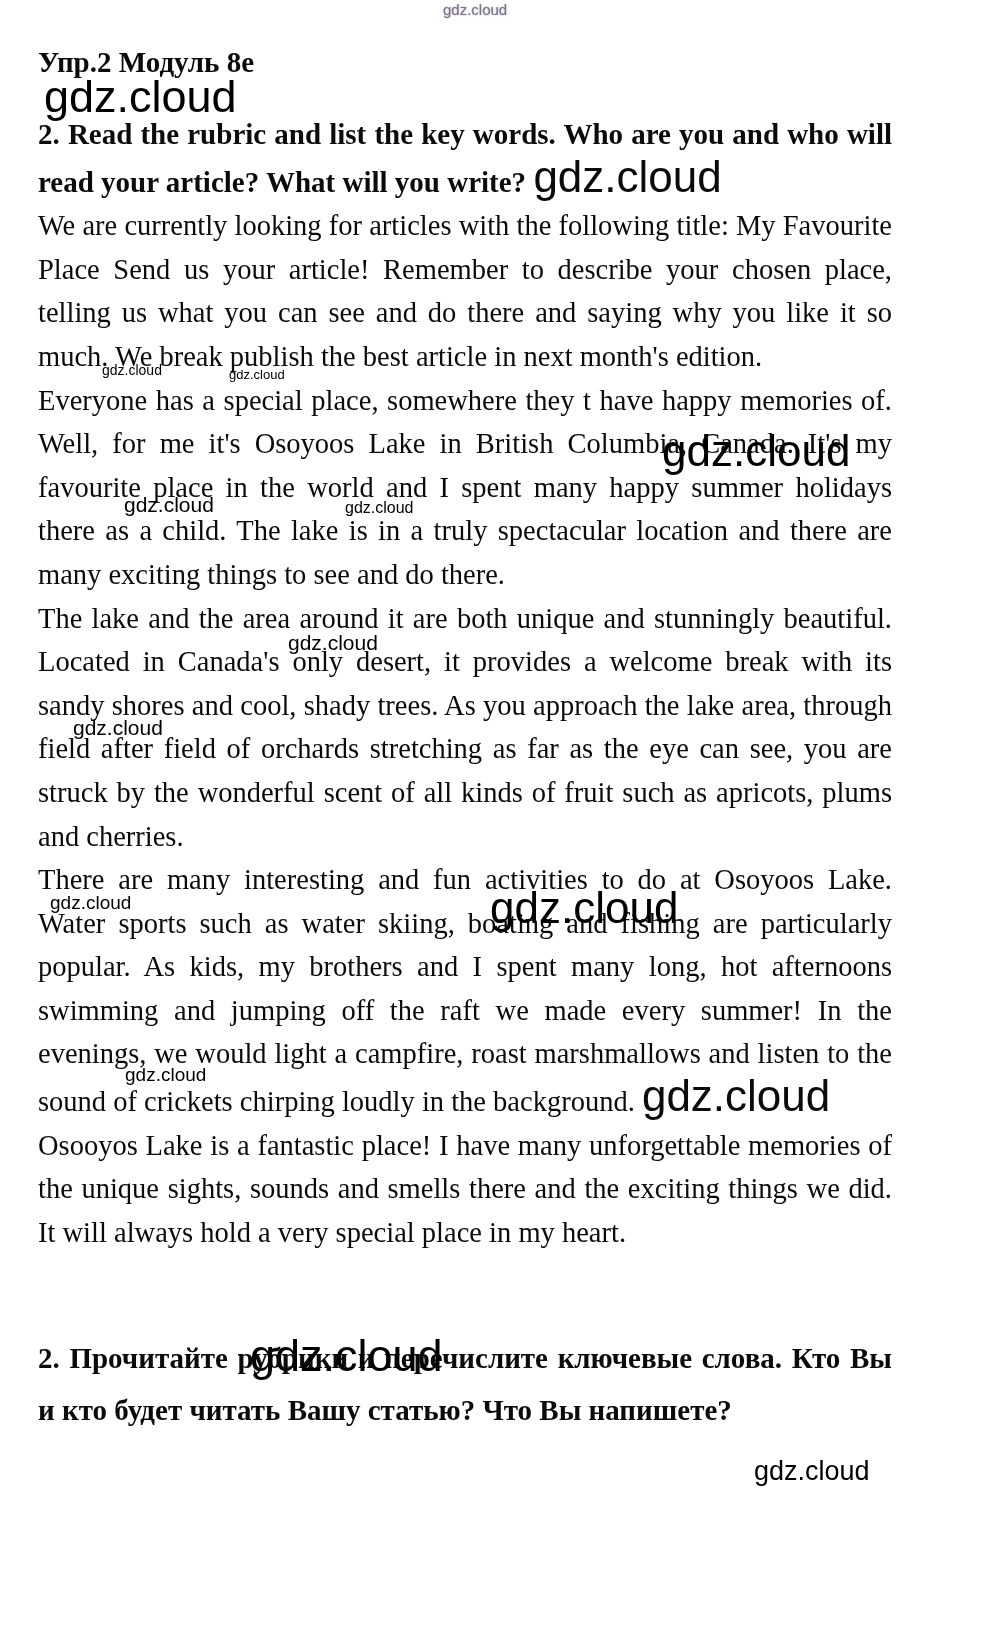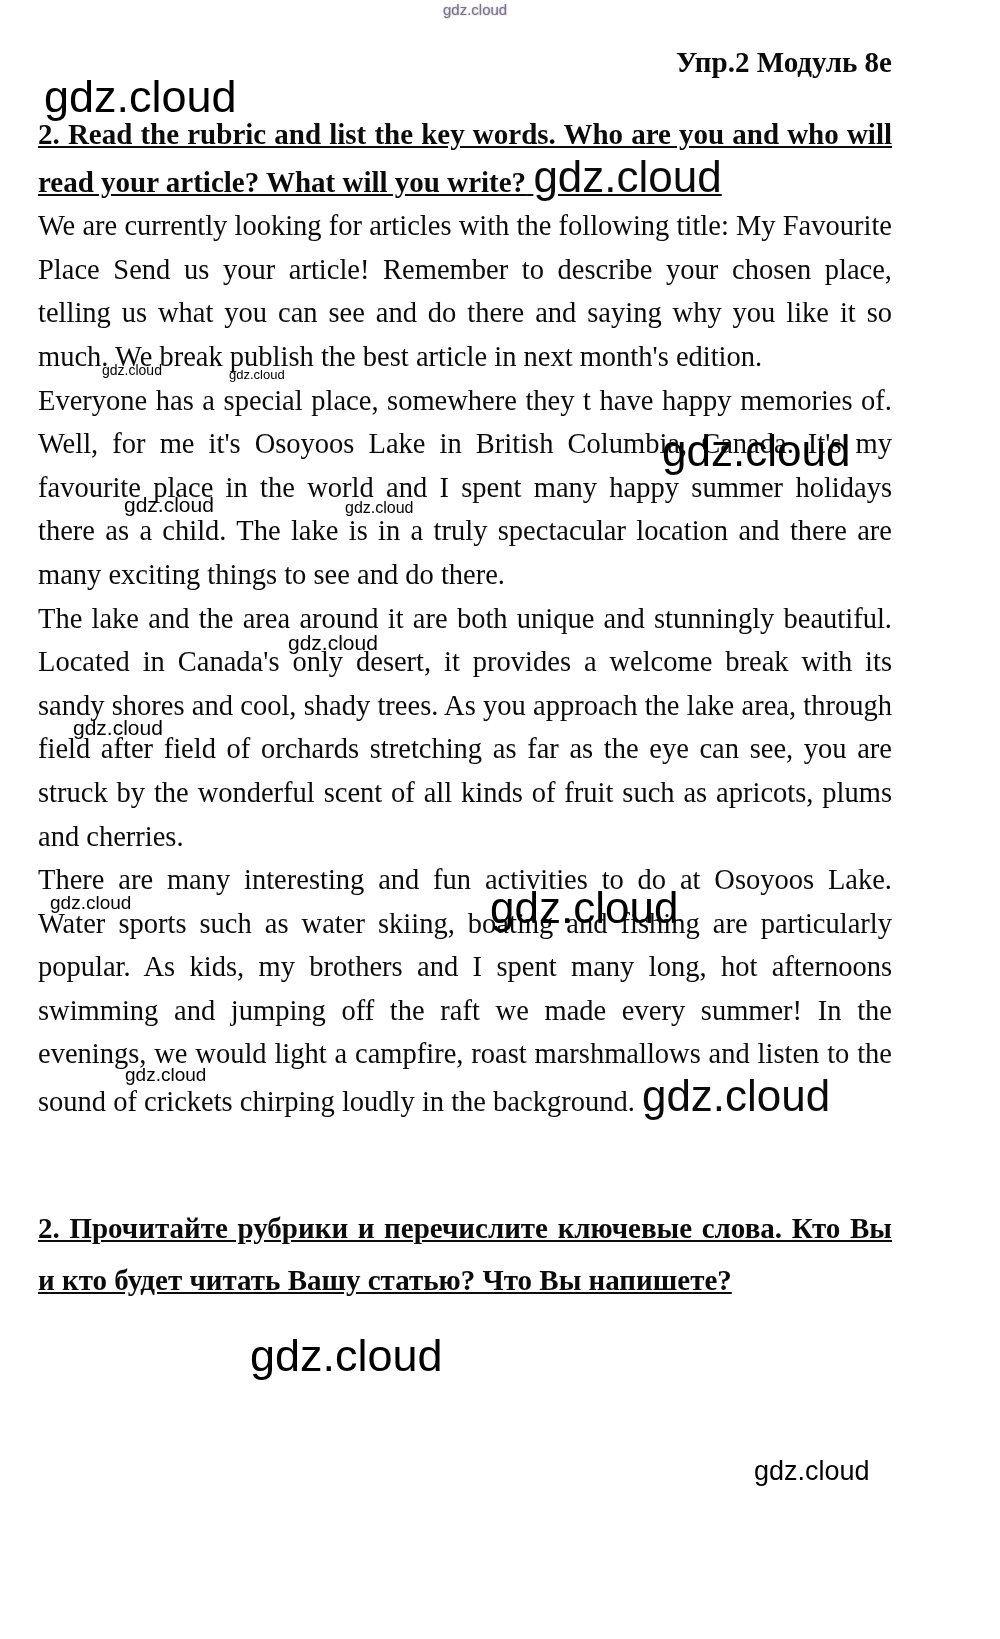--- a/index.html
+++ b/index.html
@@ -13,35 +13,34 @@
     height: 1639px;
     margin: 0 auto;
     background: #ffffff;
     box-sizing: border-box;
     padding: 46px 108px 0 38px;
     font-family: "Liberation Serif", serif;
     color: #0b0b0b;
     overflow: hidden;
   }
   .doc-title {
-    text-align: right;
+    text-align: left;
     font-weight: bold;
     font-size: 29px;
     margin: 0 0 34px 0;
   }
   .para {
     margin: 0;
     font-size: 28.5px;
     line-height: 43.6px;
     text-align: justify;
   }
   .para.bold {
     font-weight: bold;
     font-size: 29px;
-    text-decoration: underline;
   }
   .para.ru {
     margin-top: 78px;
     line-height: 52px;
   }
   
   .wm {
     position: absolute;
     font-family: "Liberation Sans", sans-serif;
     color: #000000;
@@ -106,16 +105,17 @@
 
   <p class="para">Everyone has a special place, somewhere they t have happy memories of. Well, for me it's Osoyoos Lake in British Columbia, Canada. It's my favourite place in the world and I spent many happy summer holidays there as a child. The lake is in a truly spectacular location and there are many exciting things to see and do there.</p>
 
   <p class="para">The lake and the area around it are both unique and stunningly beautiful. Located in Canada's only desert, it provides a welcome break with its sandy shores and cool, shady trees. As you approach the lake area, through field after field of orchards stretching as far as the eye can see, you are struck by the wonderful scent of all kinds of fruit such as apricots, plums and cherries.</p>
 
   <p class="para">
     <span>There are many interesting and fun activities to do at Osoyoos Lake. Water sports such as water skiing, boating and fishing are particularly popular. As kids, my brothers and I spent many long, hot afternoons swimming and jumping off the raft we made every summer! In the evenings, we would light a campfire, roast marshmallows and listen to the sound of crickets chirping loudly in the background.</span>
     <span class="wm-inline xl">gdz.cloud</span>
   </p>
 
+  <p class="para">Osooyos Lake is a fantastic place! I have many unforgettable memories of the unique sights, sounds and smells there and the exciting things we did. It will always hold a very special place in my heart.</p>
 
   <p class="para bold ru">2. Прочитайте рубрики и перечислите ключевые слова. Кто Вы и кто будет читать Вашу статью? Что Вы напишете?</p>
 
 </div>
 
 </body></html>

